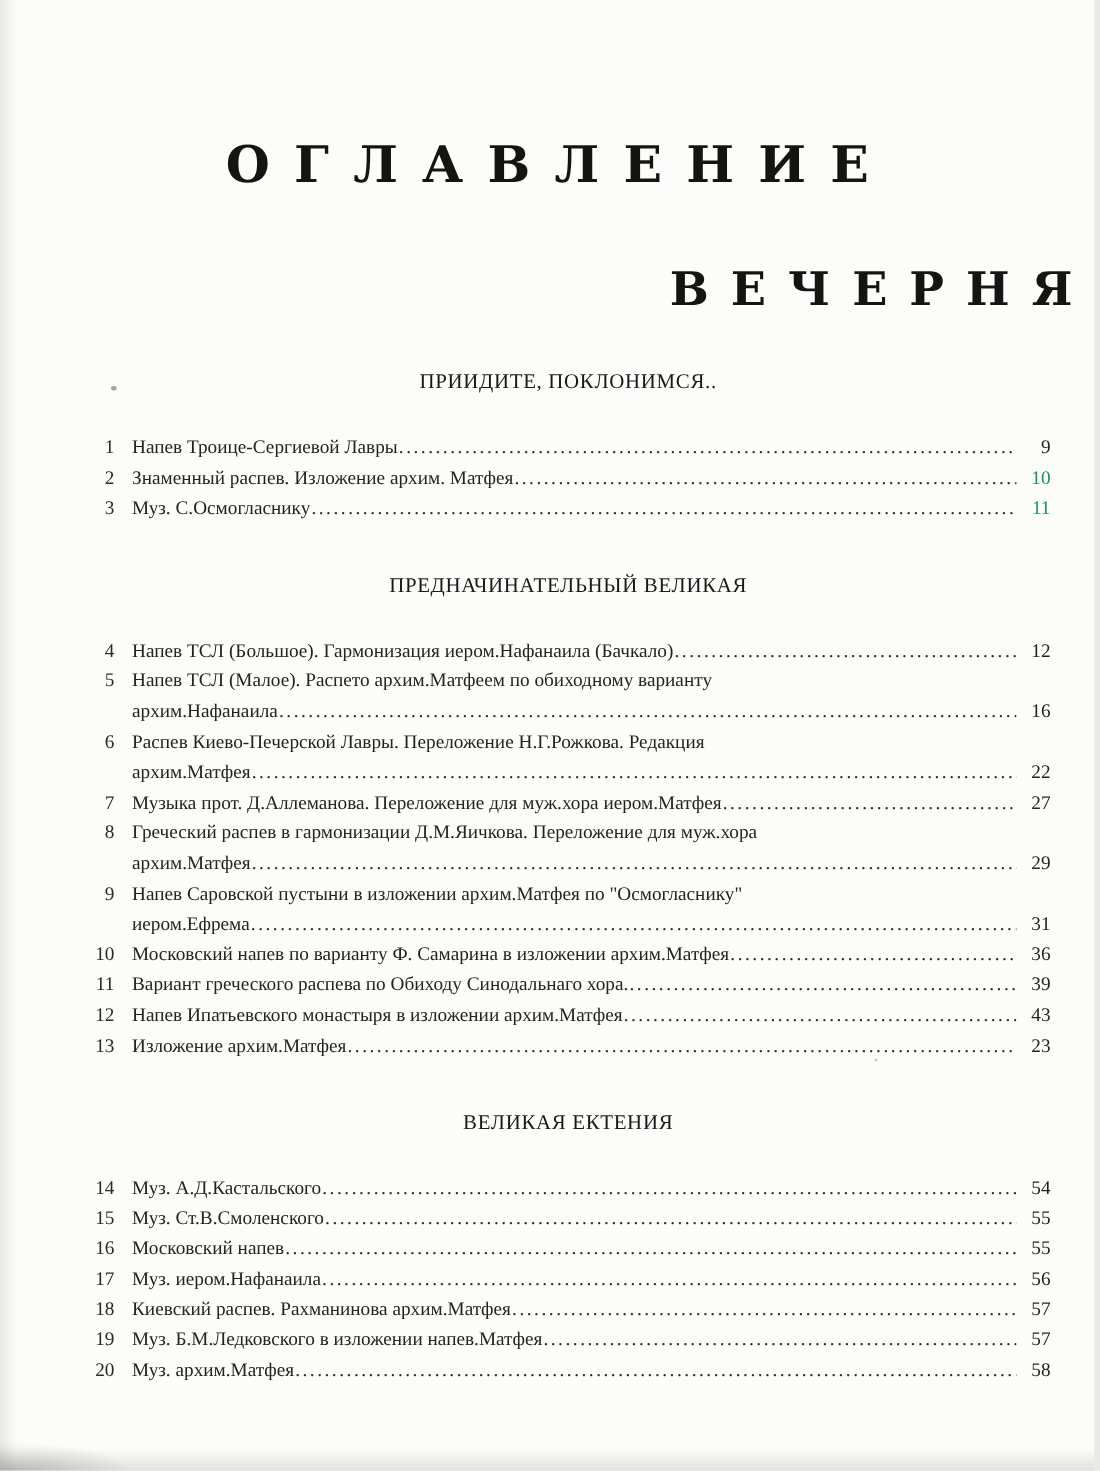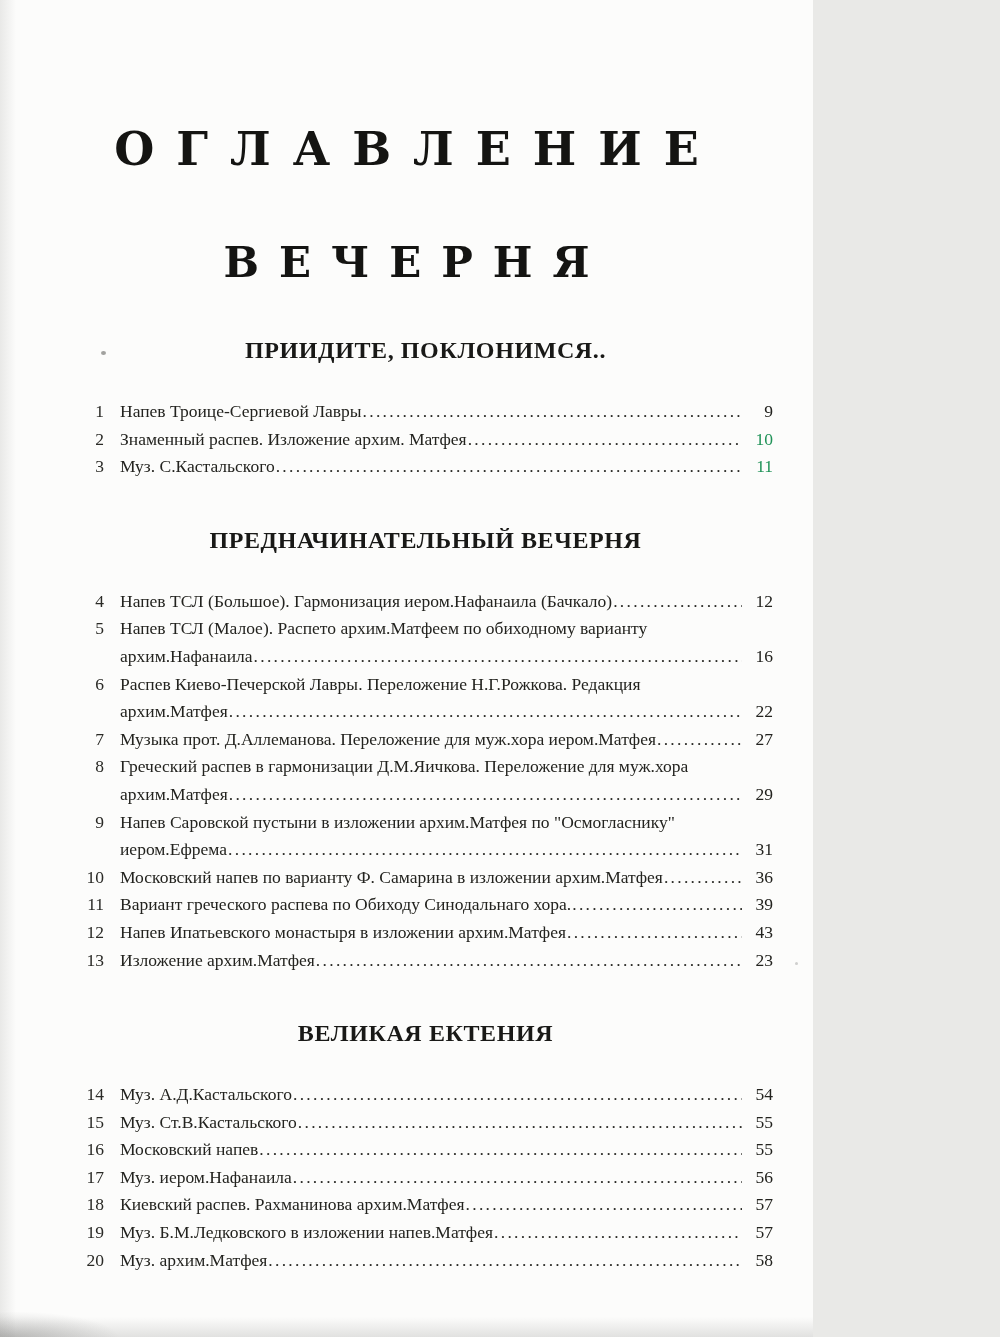--- a/index.html
+++ b/index.html
@@ -3,21 +3,21 @@
 <meta charset="utf-8">
 <style>
   html, body { margin:0; padding:0; }
   body {
     width:1000px; height:1337px;
     background:#e9e9e7;
     font-family:"Liberation Serif", "DejaVu Serif", serif;
   }
   .sheet {
     position:relative;
-    width:813px; height:1337px;
+    width:995px; height:1337px;
     background:#fcfcfb;
     overflow:hidden;
     color:#20201e;
   }
   .edge-left {
     position:absolute; left:0; top:0; bottom:0; width:16px;
     background:linear-gradient(to right, rgba(60,60,58,0.10), rgba(60,60,58,0));
     pointer-events:none;
   }
   .edge-bottom {
@@ -43,35 +43,35 @@
     text-align:center;
     font-family:"DejaVu Serif", "Liberation Serif", serif;
     font-weight:700;
     font-size:46px;
     letter-spacing:22px;
     text-indent:22px;
     color:#141412;
   }
   .doc-subtitle {
     margin:0; padding-top:62px;
-    text-align:center;
+    text-align:right;
     font-family:"DejaVu Serif", "Liberation Serif", serif;
     font-weight:700;
     font-size:42px;
     letter-spacing:20px;
     text-indent:20px;
     color:#141412;
   }
 
   .toc { margin:50px 40px 0 78px; }
 
   .section-heading {
     text-align:center;
-    font-size:24px;
-    font-weight:700;
+    font-size:19px;
+    font-weight:400;
     letter-spacing:0.6px;
     color:#191917;
     margin:0;
   }
   .section { margin-top:0; }
   .section + .section { margin-top:46px; }
   .entries { margin-top:34px; }
 
   .entry {
     display:flex;
@@ -135,31 +135,31 @@
                 <span class="leader"></span>
                 <span class="pg" style="color: rgb(31, 146, 87);">10</span>
               </span>
             </span>
   </div>
 
   <div class="entry">
     <span class="num">3</span>
     <span class="body">
               <span class="line lastline">
-                <span class="txt">Муз. С.Кастальского</span>
+                <span class="txt">Муз. С.Осмогласнику</span>
                 <span class="leader"></span>
                 <span class="pg" style="color: rgb(31, 146, 87);">11</span>
               </span>
             </span>
   </div>
 </div>
   </div>
 
   <div class="section">
-    <div class="section-heading">ПРЕДНАЧИНАТЕЛЬНЫЙ ВЕЧЕРНЯ</div>
+    <div class="section-heading">ПРЕДНАЧИНАТЕЛЬНЫЙ ВЕЛИКАЯ</div>
     <div class="entries">
   <div class="entry">
     <span class="num">4</span>
     <span class="body">
               <span class="line lastline">
                 <span class="txt">Напев ТСЛ (Большое). Гармонизация иером.Нафанаила (Бачкало)</span>
                 <span class="leader"></span>
                 <span class="pg">12</span>
               </span>
             </span>
@@ -281,21 +281,21 @@
                 <span class="leader"></span>
                 <span class="pg">54</span>
               </span>
             </span>
   </div>
 
   <div class="entry">
     <span class="num">15</span>
     <span class="body">
               <span class="line lastline">
-                <span class="txt">Муз. Ст.В.Кастальского</span>
+                <span class="txt">Муз. Ст.В.Смоленского</span>
                 <span class="leader"></span>
                 <span class="pg">55</span>
               </span>
             </span>
   </div>
 
   <div class="entry">
     <span class="num">16</span>
     <span class="body">
               <span class="line lastline">

